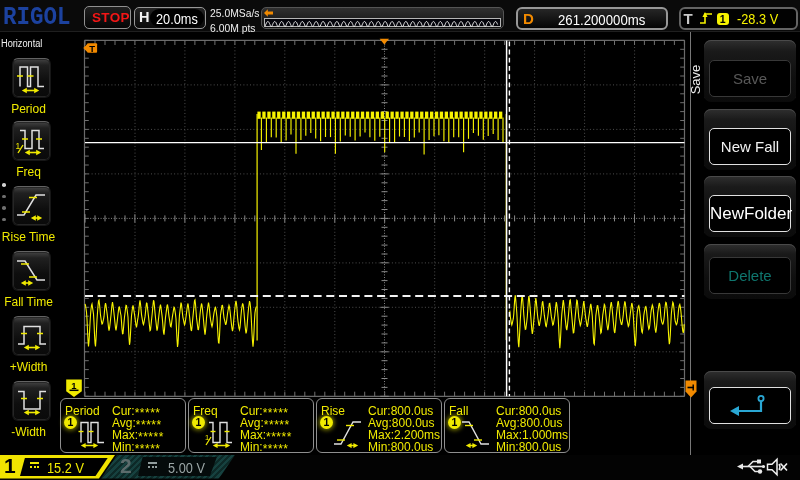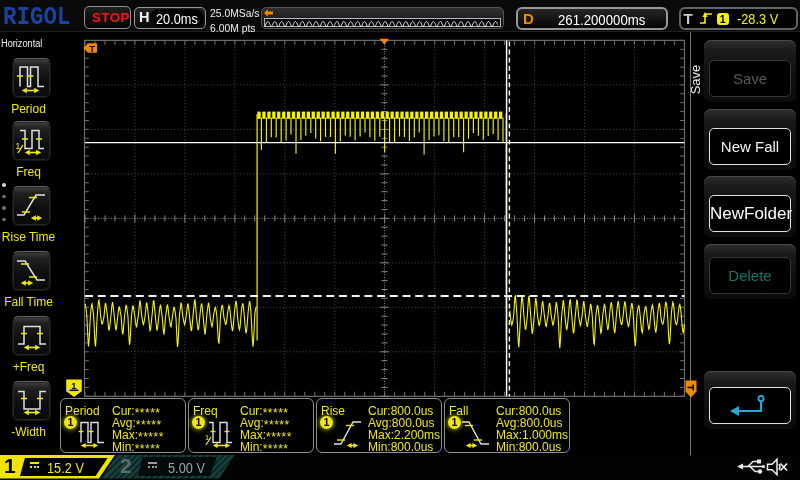--- a/index.html
+++ b/index.html
@@ -79,21 +79,21 @@
 <div class="btn" style="top:316px">
     <svg width="39" height="40" viewBox="0 0 39 40" style="position:absolute;left:0;top:0">
       <path d="M5,27 H11 V9.5 H27 V27 H33" fill="none" stroke="#e0e0e0" stroke-width="1.5"></path>
       <line x1="8" y1="16.5" x2="14" y2="16.5" fill="none" stroke="#f0ea00" stroke-width="1.5"></line>
       <line x1="24" y1="16.5" x2="30" y2="16.5" fill="none" stroke="#f0ea00" stroke-width="1.5"></line>
       <line x1="14" y1="30.5" x2="24" y2="30.5" stroke="#f0ea00" stroke-width="1.6"></line>
       <polygon points="10.8,30.5 15.8,27.7 15.8,33.3" fill="#f0ea00"></polygon>
       <polygon points="27.2,30.5 22.2,27.7 22.2,33.3" fill="#f0ea00"></polygon>
     </svg>
   </div>
-<div class="mlab" style="top:360px">+Freq</div>
+<div class="mlab" style="top:360px">+Width</div>
 <div class="btn" style="top:381px">
     <svg width="39" height="40" viewBox="0 0 39 40" style="position:absolute;left:0;top:0">
       <path d="M5,9.5 H11 V27 H27 V9.5 H33" fill="none" stroke="#e0e0e0" stroke-width="1.5"></path>
       <line x1="8" y1="16.5" x2="14" y2="16.5" fill="none" stroke="#f0ea00" stroke-width="1.5"></line>
       <line x1="24" y1="16.5" x2="30" y2="16.5" fill="none" stroke="#f0ea00" stroke-width="1.5"></line>
       <line x1="14" y1="30.5" x2="24" y2="30.5" stroke="#f0ea00" stroke-width="1.6"></line>
       <polygon points="10.8,30.5 15.8,27.7 15.8,33.3" fill="#f0ea00"></polygon>
       <polygon points="27.2,30.5 22.2,27.7 22.2,33.3" fill="#f0ea00"></polygon>
     </svg>
   </div>

